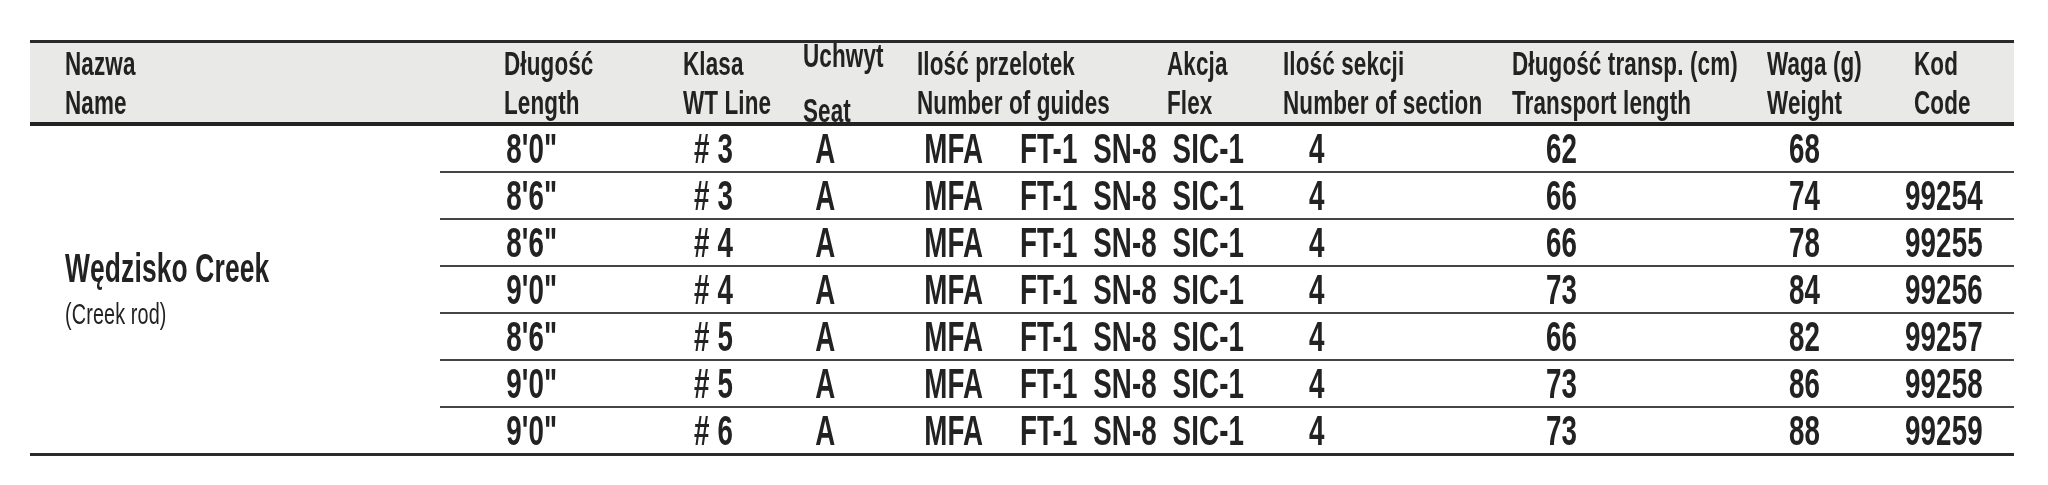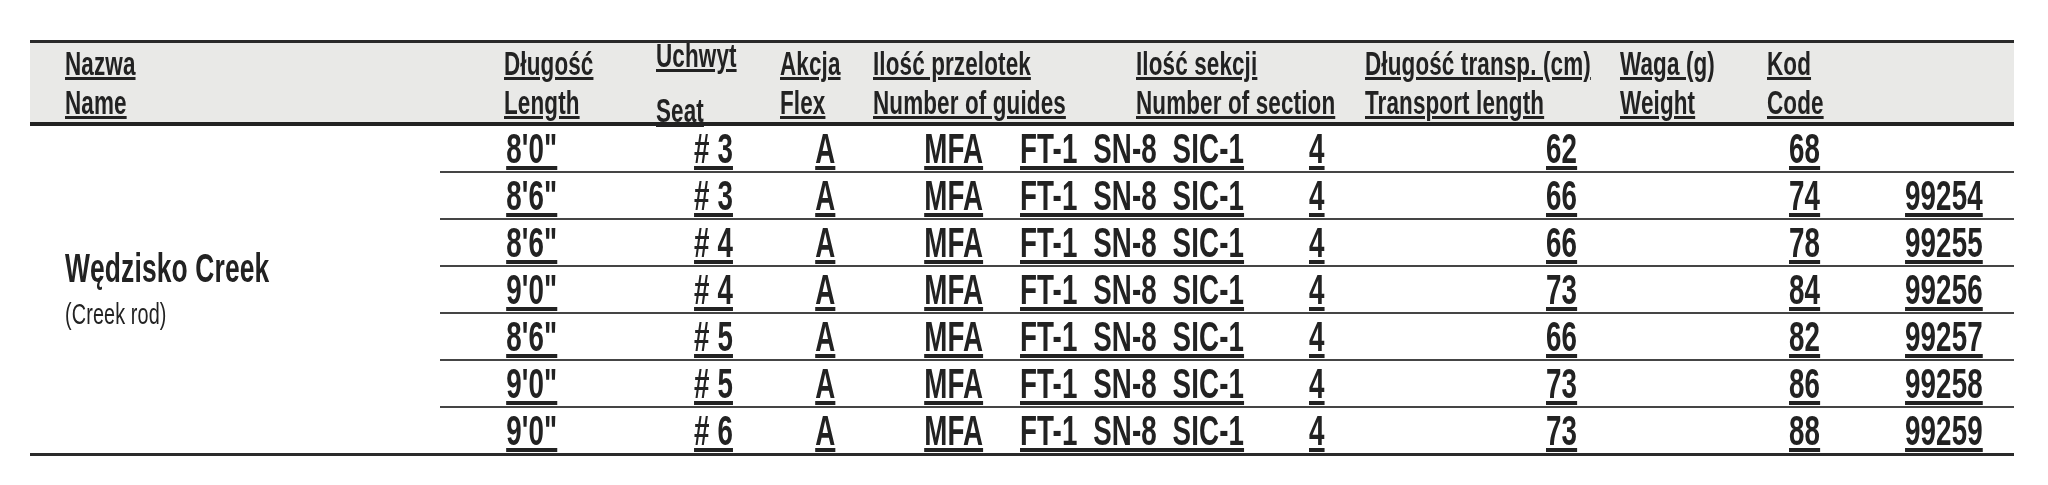--- a/index.html
+++ b/index.html
@@ -8,21 +8,20 @@
     background:#ffffff;
     font-family:"Liberation Sans", sans-serif;
     color:#222222;
     overflow:hidden;
   }
   .spec-table{
     position:absolute;
     left:30px;top:40px;
     width:1984px;
     border-bottom:3px solid #2a2a2a;
-    text-decoration:underline;
   }
   
   .t{
     display:inline-block;
     transform:scaleX(0.66);
     transform-origin:left center;
     white-space:pre;
     letter-spacing:0.2px;
   }
   
@@ -89,31 +88,35 @@
 
   <div class="thead" style="background: rgb(233, 233, 231);">
     <div class="th c0">
       <span class="t">Nazwa</span>
       <span class="t">Name</span>
     </div>
     <div class="th c1">
       <span class="t">Długość</span>
       <span class="t">Length</span>
     </div>
+    <div class="th c2">
+      <span class="t">Klasa</span>
+      <span class="t">WT Line</span>
+    </div>
     <div class="th c3">
       <span class="t">Uchwyt</span>
       <span class="t">Seat</span>
     </div>
+    <div class="th c5">
+      <span class="t">Ilość przelotek</span>
+      <span class="t">Number of guides</span>
+    </div>
     <div class="th c4">
       <span class="t">Akcja</span>
       <span class="t">Flex</span>
-    </div>
-    <div class="th c5">
-      <span class="t">Ilość przelotek</span>
-      <span class="t">Number of guides</span>
     </div>
     <div class="th c6">
       <span class="t">Ilość sekcji</span>
       <span class="t">Number of section</span>
     </div>
     <div class="th c7">
       <span class="t">Długość transp. (cm)</span>
       <span class="t">Transport length</span>
     </div>
     <div class="th c8">

